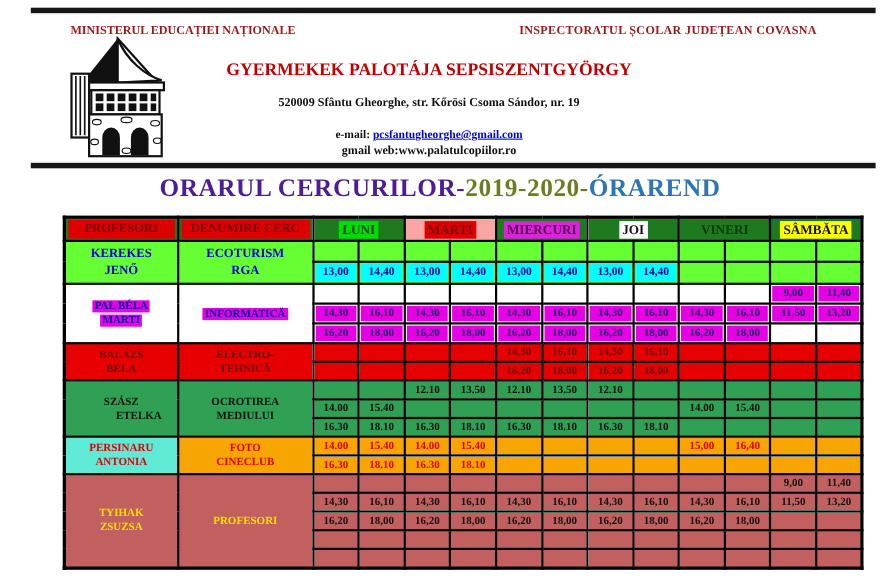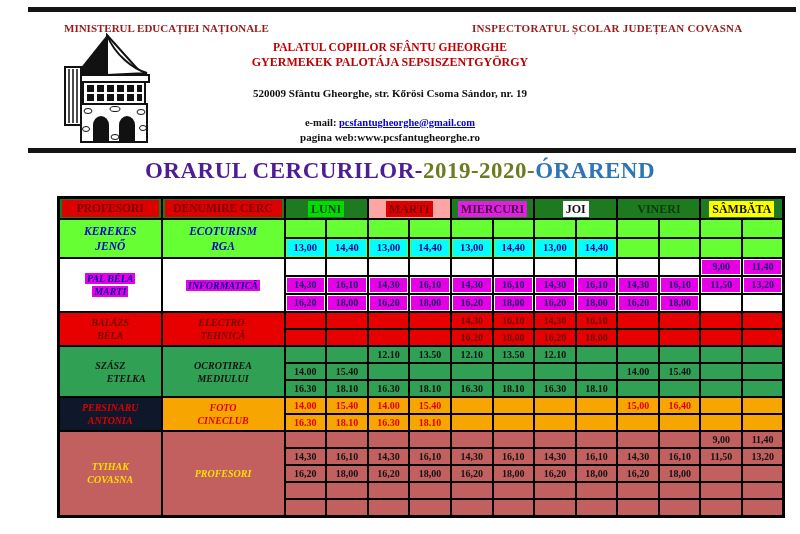--- a/index.html
+++ b/index.html
@@ -7,21 +7,21 @@
   .page { position:relative; width:800px; height:534px; background:#ffffff; overflow:hidden; }
 
   .bar { position:absolute; left:28px; width:768px; height:5px; background:#151515; }
   .bar.top { top:7px; }
   .bar.mid { top:148px; }
 
   .hdr-text { position:absolute; font-weight:bold; white-space:nowrap; }
   .ministry { left:64px; top:22px; font-size:11px; color:#9a1a1a; }
   .inspectorate { left:472px; top:22px; font-size:11px; color:#9a1a1a; letter-spacing:0.3px; }
   .palace1 { left:0; top:41px; width:780px; text-align:center; font-size:11.5px; color:#c00000; }
-  .palace2 { left:0; top:55px; width:780px; text-align:center; font-size:12px; color:#c00000; }
+  .palace2 { left:0; top:55px; width:780px; text-align:center; font-size:16px; color:#c00000; }
   .address { left:0; top:87px; width:780px; text-align:center; font-size:11px; color:#111; }
   .phone   { left:0; top:100px; width:780px; text-align:center; font-size:12.5px; color:#111; }
   .emailline { left:0; top:117px; width:780px; text-align:center; font-size:10.5px; color:#111; }
   .emailline a { color:#0000dd; text-decoration:underline; font-weight:bold; }
   .webline { left:0; top:131px; width:780px; text-align:center; font-size:11px; color:#111; }
 
   .logo { position:absolute; left:55px; top:33px; }
 
   .title { position:absolute; left:0; top:158px; width:800px; text-align:center;
            font-size:23px; font-weight:bold; letter-spacing:0.5px; }
@@ -30,43 +30,42 @@
                 border-collapse:collapse; table-layout:fixed;
                 border:3px solid #000; }
   table.sched th, table.sched td { border:2px solid #000; overflow:hidden;
                 font-weight:bold; padding:0; vertical-align:middle; }
   table.sched th { height:21px; font-size:12px; text-align:center; }
   table.sched td { height:17px; font-size:10px; text-align:center; }
 
   .hdr-chip { display:block; margin:1px 2px; padding:0 1px; font-size:11.5px; line-height:17px; }
   .day-chip { display:inline-block; padding:0 3px; line-height:16px; }
 
-  td.namecell, td.clubcell { text-align:left; padding:1px 3px; font-size:11px; line-height:13px; vertical-align:top;font-style:italic; }
+  td.namecell, td.clubcell { text-align:left; padding:1px 3px; font-size:11px; line-height:13px; vertical-align:top; }
   tr.row-kerekes td.namecell, tr.row-kerekes td.clubcell { text-align:center; vertical-align:middle; font-size:11.5px; line-height:15px; }
   tr.row-tyihak td.clubcell { vertical-align:middle; }
   .hl { padding:0 2px; }
 
   .chip { display:block; margin:1px; line-height:14px; }
   tr.row-kerekes td { height:19px; }
   tr.row-kerekes .chip { line-height:16px; font-size:10.5px; }
 </style>
 </head>
 <body>
 
 <div class="page">
 
   <div class="bar top"></div>
 
   <div class="hdr-text ministry">MINISTERUL EDUCAȚIEI NAȚIONALE</div>
   <div class="hdr-text inspectorate">INSPECTORATUL  ȘCOLAR   JUDEȚEAN COVASNA</div>
-  <div class="hdr-text palace1">PALATUL COPIILOR SFÂNTU GHEORGHE</div>
   <div class="hdr-text palace2">GYERMEKEK PALOTÁJA SEPSISZENTGYÖRGY</div>
   <div class="hdr-text address">520009 Sfântu Gheorghe, str. Kőrösi Csoma Sándor,  nr. 19</div>
   <div class="hdr-text emailline"><span>e-mail: </span><a href="#">pcsfantugheorghe@gmail.com</a></div>
-  <div class="hdr-text webline">pagina web:www.pcsfantugheorghe.ro</div>
+  <div class="hdr-text webline">gmail web:www.palatulcopiilor.ro</div>
 
   <svg class="logo" width="122" height="112" viewBox="0 0 122 112">
 
     <polygon points="52,2 52,42 20,42" fill="#111"></polygon>
     <polygon points="52,2 52,42 88,42" fill="#fff" stroke="#111" stroke-width="2"></polygon>
     <path d="M52,2 C60,22 78,36 92,40 L52,42 Z" fill="#fff" stroke="#111" stroke-width="2"></path>
 
     <rect x="22" y="42" width="72" height="7" fill="#fff" stroke="#111" stroke-width="2"></rect>
 
     <rect x="28" y="49" width="62" height="22" fill="#fff" stroke="#111" stroke-width="2"></rect>
@@ -338,21 +337,21 @@
           <td style="background: rgb(47, 160, 84);"><span style="color: rgb(17, 17, 17);">16.30</span></td>
           <td style="background: rgb(47, 160, 84);"><span style="color: rgb(17, 17, 17);">18.10</span></td>
           <td style="background: rgb(47, 160, 84);"><span style="color: rgb(17, 17, 17);">16.30</span></td>
           <td style="background: rgb(47, 160, 84);"><span style="color: rgb(17, 17, 17);">18.10</span></td>
           <td style="background: rgb(47, 160, 84);"></td>
           <td style="background: rgb(47, 160, 84);"></td>
           <td style="background: rgb(47, 160, 84);"></td>
           <td style="background: rgb(47, 160, 84);"></td>
         </tr>
         <tr class="row-persinaru">
-          <td class="namecell" rowspan="2" style="background: #0f172a;"><span class="hl" style="color: rgb(224, 0, 0);">PERSINARU</span><br><span class="hl" style="color: rgb(224, 0, 0);">ANTONIA</span></td>
+          <td class="namecell" rowspan="2" style="background: #5eead4;"><span class="hl" style="color: rgb(224, 0, 0);">PERSINARU</span><br><span class="hl" style="color: rgb(224, 0, 0);">ANTONIA</span></td>
           <td class="clubcell" rowspan="2" style="background: rgb(247, 165, 0);"><span class="hl" style="color: rgb(224, 0, 0);">FOTO</span><br><span class="hl" style="color: rgb(224, 0, 0);">CINECLUB</span></td>
           <td style="background: rgb(247, 165, 0);"><span style="color: rgb(224, 0, 0);">14.00</span></td>
           <td style="background: rgb(247, 165, 0);"><span style="color: rgb(224, 0, 0);">15.40</span></td>
           <td style="background: rgb(247, 165, 0);"><span style="color: rgb(224, 0, 0);">14.00</span></td>
           <td style="background: rgb(247, 165, 0);"><span style="color: rgb(224, 0, 0);">15.40</span></td>
           <td style="background: rgb(247, 165, 0);"></td>
           <td style="background: rgb(247, 165, 0);"></td>
           <td style="background: rgb(247, 165, 0);"></td>
           <td style="background: rgb(247, 165, 0);"></td>
           <td style="background: rgb(247, 165, 0);"><span style="color: rgb(224, 0, 0);">15,00</span></td>
@@ -368,21 +367,21 @@
           <td style="background: rgb(247, 165, 0);"></td>
           <td style="background: rgb(247, 165, 0);"></td>
           <td style="background: rgb(247, 165, 0);"></td>
           <td style="background: rgb(247, 165, 0);"></td>
           <td style="background: rgb(247, 165, 0);"></td>
           <td style="background: rgb(247, 165, 0);"></td>
           <td style="background: rgb(247, 165, 0);"></td>
           <td style="background: rgb(247, 165, 0);"></td>
         </tr>
         <tr class="row-tyihak">
-          <td class="namecell" rowspan="5" style="background: rgb(194, 96, 96);"><span class="hl" style="color: rgb(255, 221, 0);">TYIHAK</span><br><span class="hl" style="color: rgb(255, 221, 0);">COVASNA</span></td>
+          <td class="namecell" rowspan="5" style="background: rgb(194, 96, 96);"><span class="hl" style="color: rgb(255, 221, 0);">TYIHAK</span><br><span class="hl" style="color: rgb(255, 221, 0);">ZSUZSA</span></td>
           <td class="clubcell" rowspan="5" style="background: rgb(194, 96, 96);"><span class="hl" style="color: rgb(255, 221, 0);">PROFESORI</span></td>
           <td style="background: rgb(194, 96, 96);"></td>
           <td style="background: rgb(194, 96, 96);"></td>
           <td style="background: rgb(194, 96, 96);"></td>
           <td style="background: rgb(194, 96, 96);"></td>
           <td style="background: rgb(194, 96, 96);"></td>
           <td style="background: rgb(194, 96, 96);"></td>
           <td style="background: rgb(194, 96, 96);"></td>
           <td style="background: rgb(194, 96, 96);"></td>
           <td style="background: rgb(194, 96, 96);"></td>

